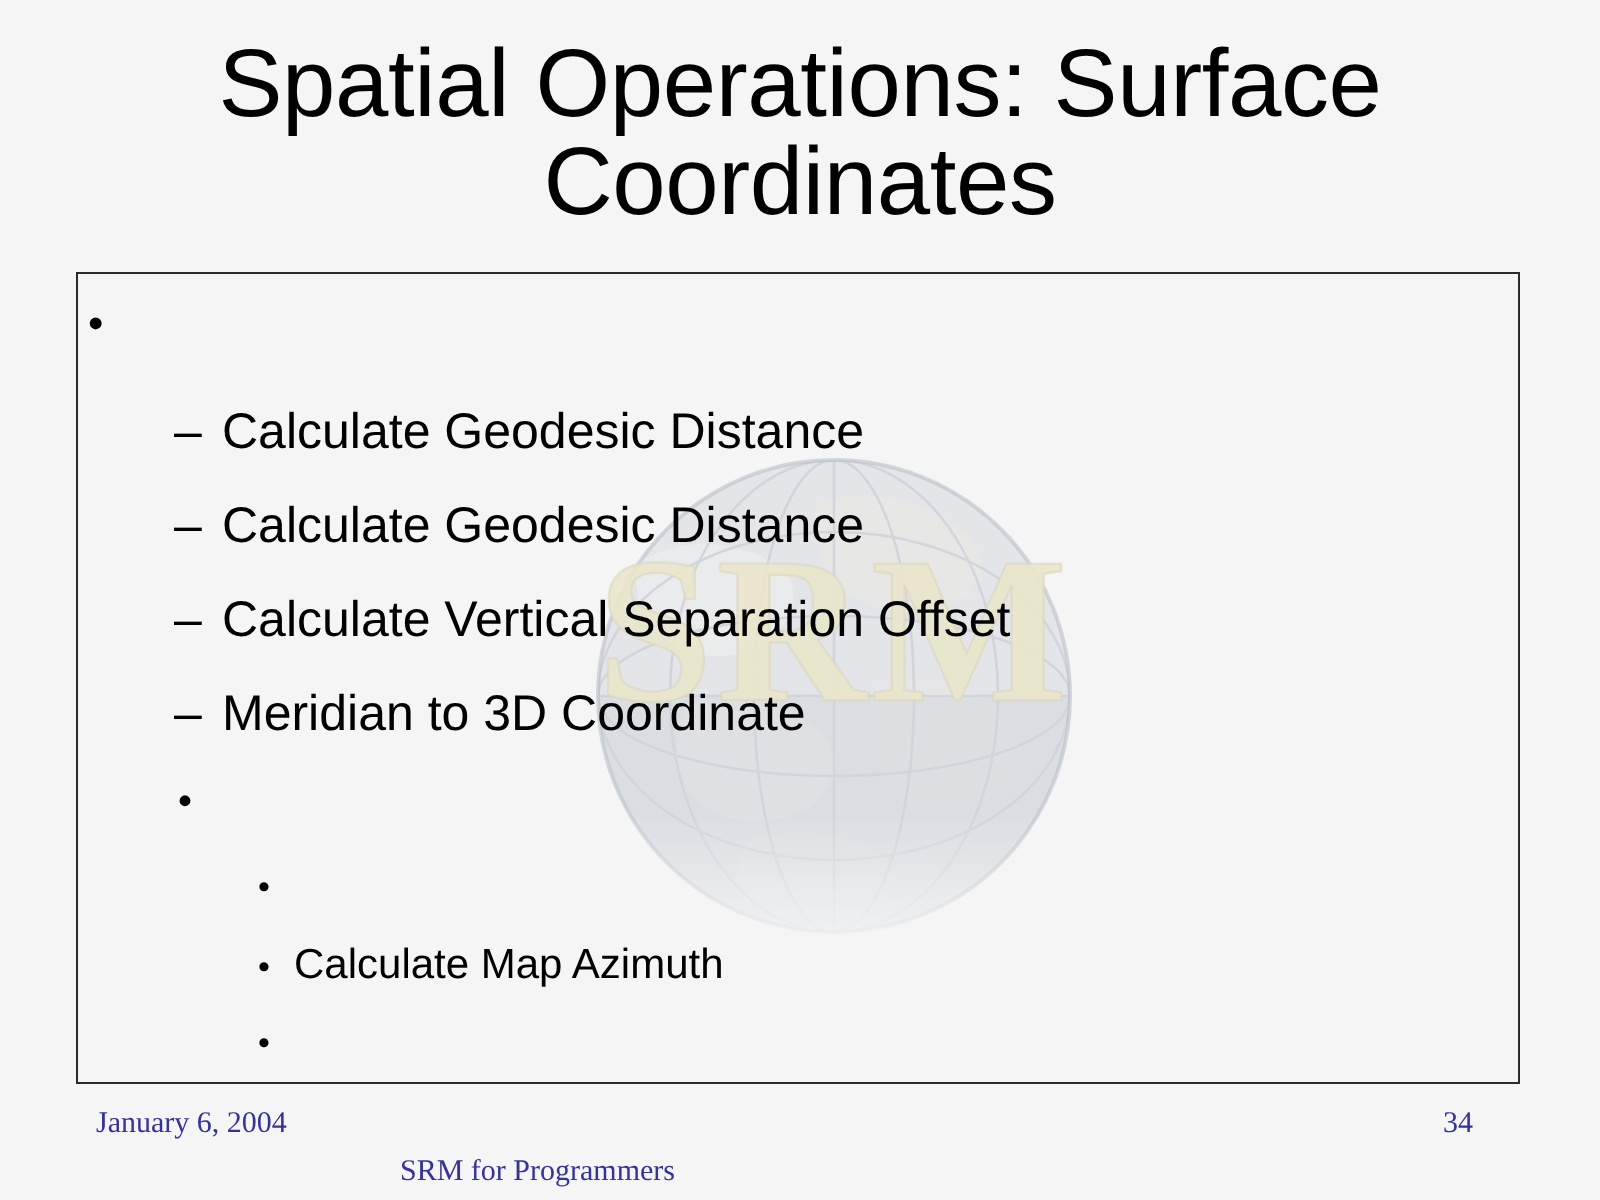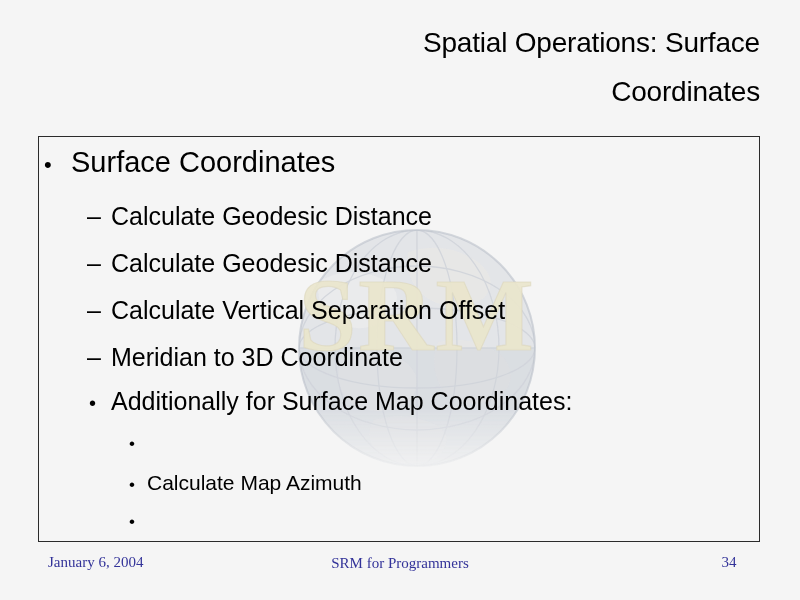--- a/index.html
+++ b/index.html
@@ -32,22 +32,22 @@
     pointer-events: none;
     z-index: 0;
   }
 
   
   #title {
     position: absolute;
     left: 40px;
     top: 18px;
     width: 720px;
-    text-align: right;
-    font-size: 28px;
+    text-align: center;
+    font-size: 48px;
     line-height: 49px;
     color: #000000;
     font-family: "Liberation Sans Narrow", "Liberation Sans", sans-serif;
     font-stretch: condensed;
     letter-spacing: -0.2px;
     z-index: 3;
   }
 
   
   #content-box {
@@ -124,23 +124,23 @@
     font-size: 15px;
     line-height: 18px;
     z-index: 3;
   }
   #footer-date {
     left: 48px;
     top: 553px;
   }
   #footer-center {
     left: 200px;
-    top: 554px;
+    top: 577px;
     width: 400px;
-    text-align: center;
+    text-align: left;
   }
   #footer-page {
     left: 700px;
     top: 553px;
     width: 58px;
     text-align: center;
   }
 </style>
 </head>
 <body>
@@ -196,21 +196,20 @@
   <div id="title">
     <div>Spatial Operations: Surface</div>
     <div>Coordinates</div>
   </div>
 
   <div id="content-box">
     <div id="bullet-list">
 
       <div class="bullet lvl1" style="top:8px;">
         <span class="marker">•</span>
-        <span class="btext">Surface Coordinates</span>
       </div>
 
       <div class="bullet lvl2" style="top:64px;">
         <span class="marker">–</span>
         <span class="btext">Calculate Geodesic Distance</span>
       </div>
 
       <div class="bullet lvl2" style="top:111px;">
         <span class="marker">–</span>
         <span class="btext">Calculate Geodesic Distance</span>
@@ -221,21 +220,20 @@
         <span class="btext">Calculate Vertical Separation Offset</span>
       </div>
 
       <div class="bullet lvl2" style="top:205px;">
         <span class="marker">–</span>
         <span class="btext">Meridian to 3D Coordinate</span>
       </div>
 
       <div class="bullet lvl2b" style="top:249px;">
         <span class="marker">•</span>
-        <span class="btext">Additionally for Surface Map Coordinates:</span>
       </div>
 
       <div class="bullet lvl3" style="top:294px;">
         <span class="marker">•</span>
       </div>
 
       <div class="bullet lvl3" style="top:333px;">
         <span class="marker">•</span>
         <span class="btext">Calculate Map Azimuth</span>
       </div>

